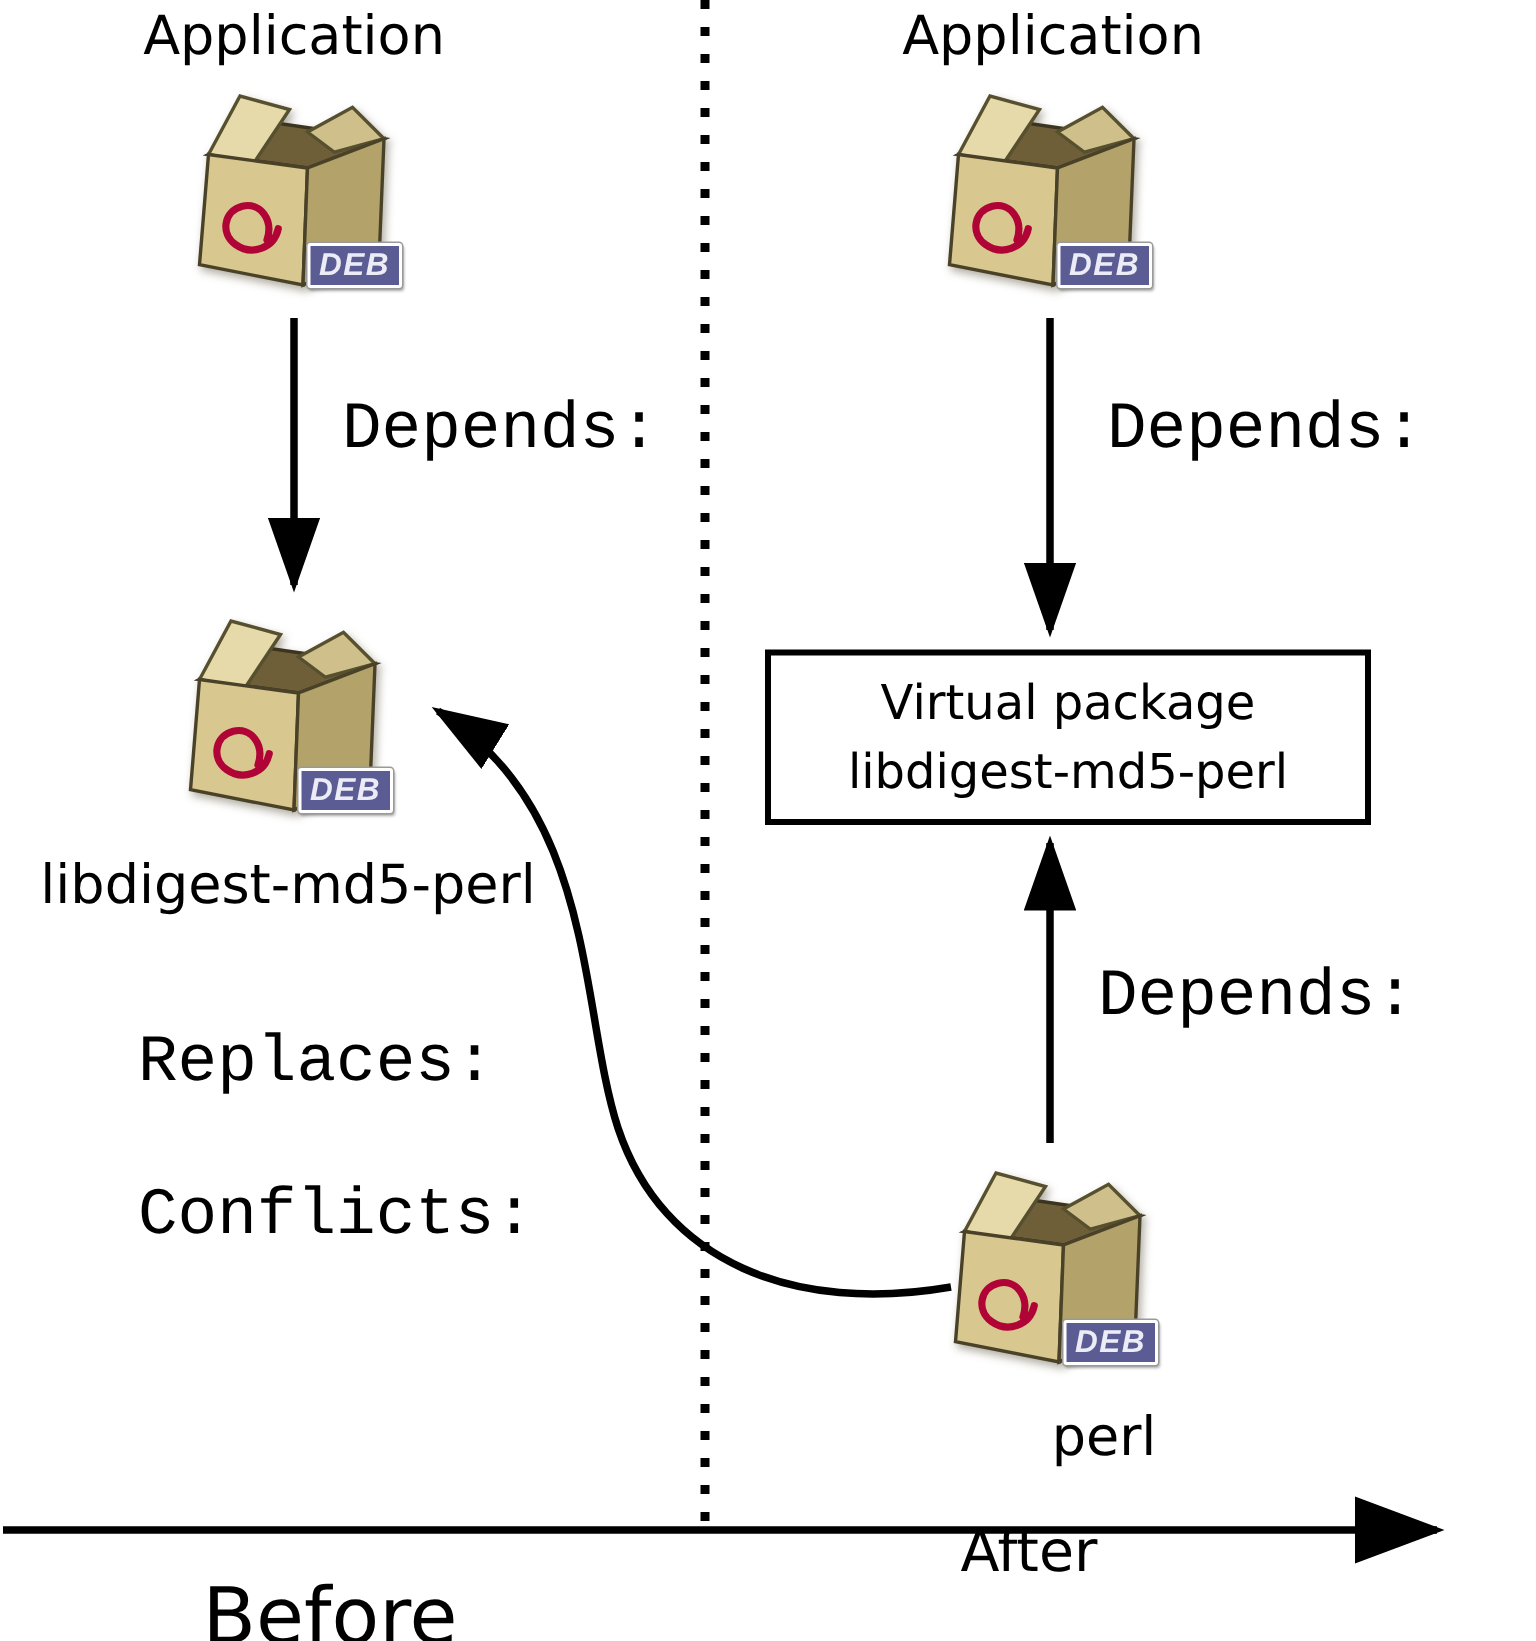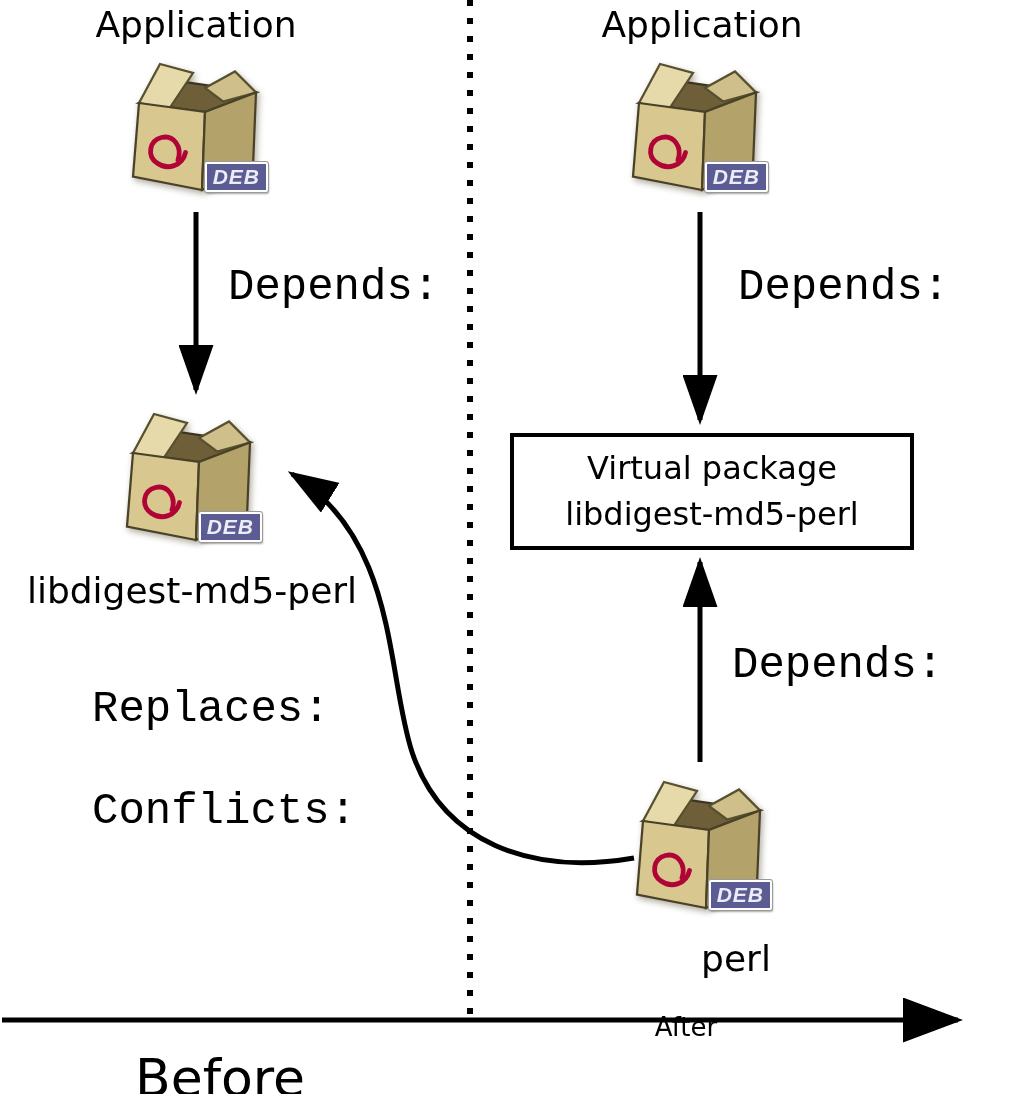--- a/index.html
+++ b/index.html
@@ -153,13 +153,13 @@
 <div class="abs label-mono" style="left:92px; top:684px;">Replaces:</div>
 
 <div class="abs label-mono" style="left:92px; top:786px;">Conflicts:</div>
 
 <div class="abs label-mono" style="left:732px; top:640px;">Depends:</div>
 
 <div class="abs label-sans center" style="left:736px; top:938px; font-size:36px;">perl</div>
 
 <div class="abs label-sans center" style="left:220px; top:1048px; font-size:52px;">Before</div>
 
-<div class="abs label-sans center" style="left:686px; top:1012px; font-size:26px;">After</div>
+<div class="abs label-sans center" style="left:686px; top:1012px; font-size:38px;">After</div>
 
 </body></html>

